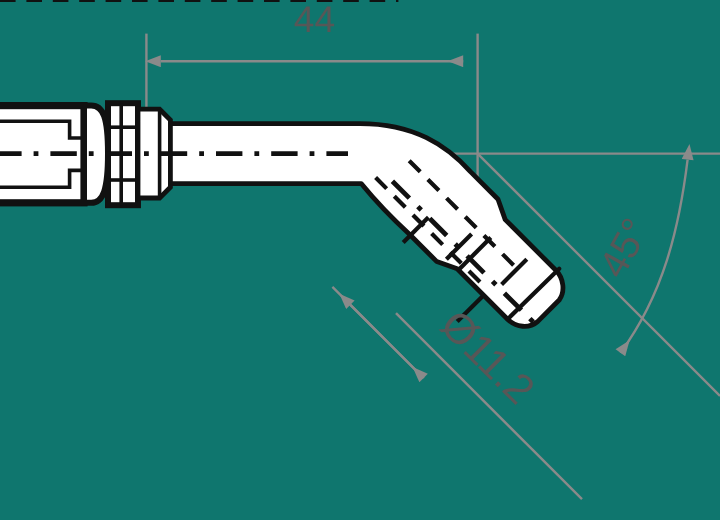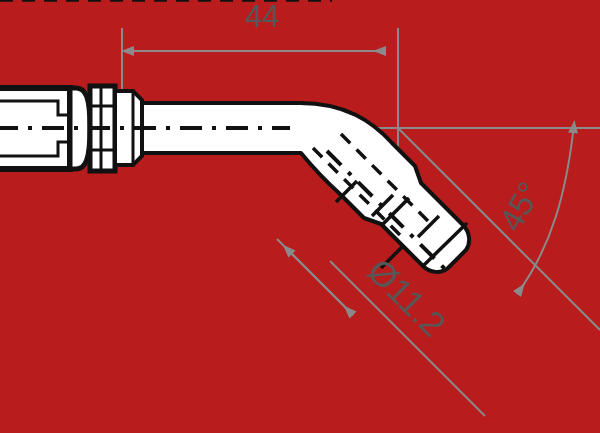--- a/index.html
+++ b/index.html
@@ -1,21 +1,21 @@
 <!DOCTYPE html>
 <html><head>
 <meta charset="utf-8">
 <title>Technical Drawing</title>
 <style>
   html,body{margin:0;padding:0;background:#ffffff;}
   body{
     font-family:"Liberation Sans", sans-serif;
     width:600px;height:433px;overflow:hidden;
   }
-  #stage{position:relative;width:600px;height:433px;background:#b91c1c;}
+  #stage{position:relative;width:600px;height:433px;background:#0f766e;}
   #drawing{position:absolute;left:0;top:0;width:600px;height:433px;display:block;}
   .dimtext{fill:#575757;font-family:"Liberation Sans",sans-serif;font-weight:400;}
 </style>
 </head>
 <body>
 
 <div id="stage">
 
   <svg id="drawing" viewBox="0 0 600 433" xmlns="http://www.w3.org/2000/svg">
 

